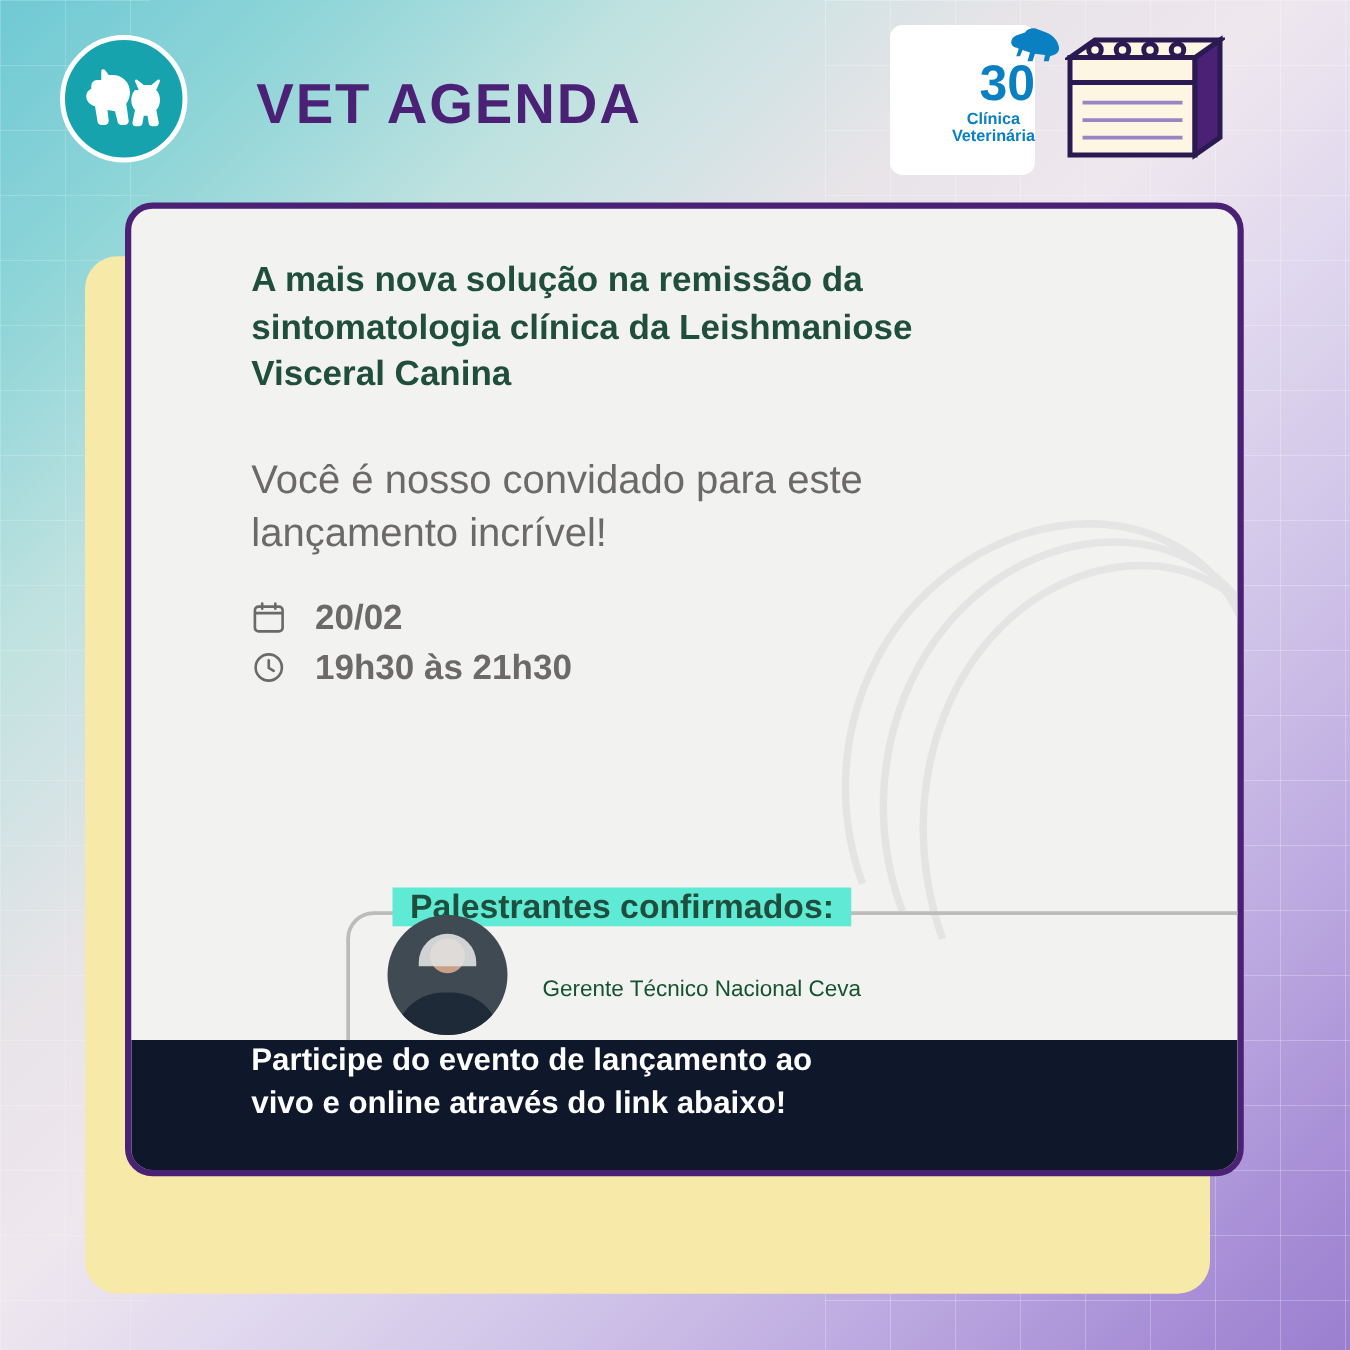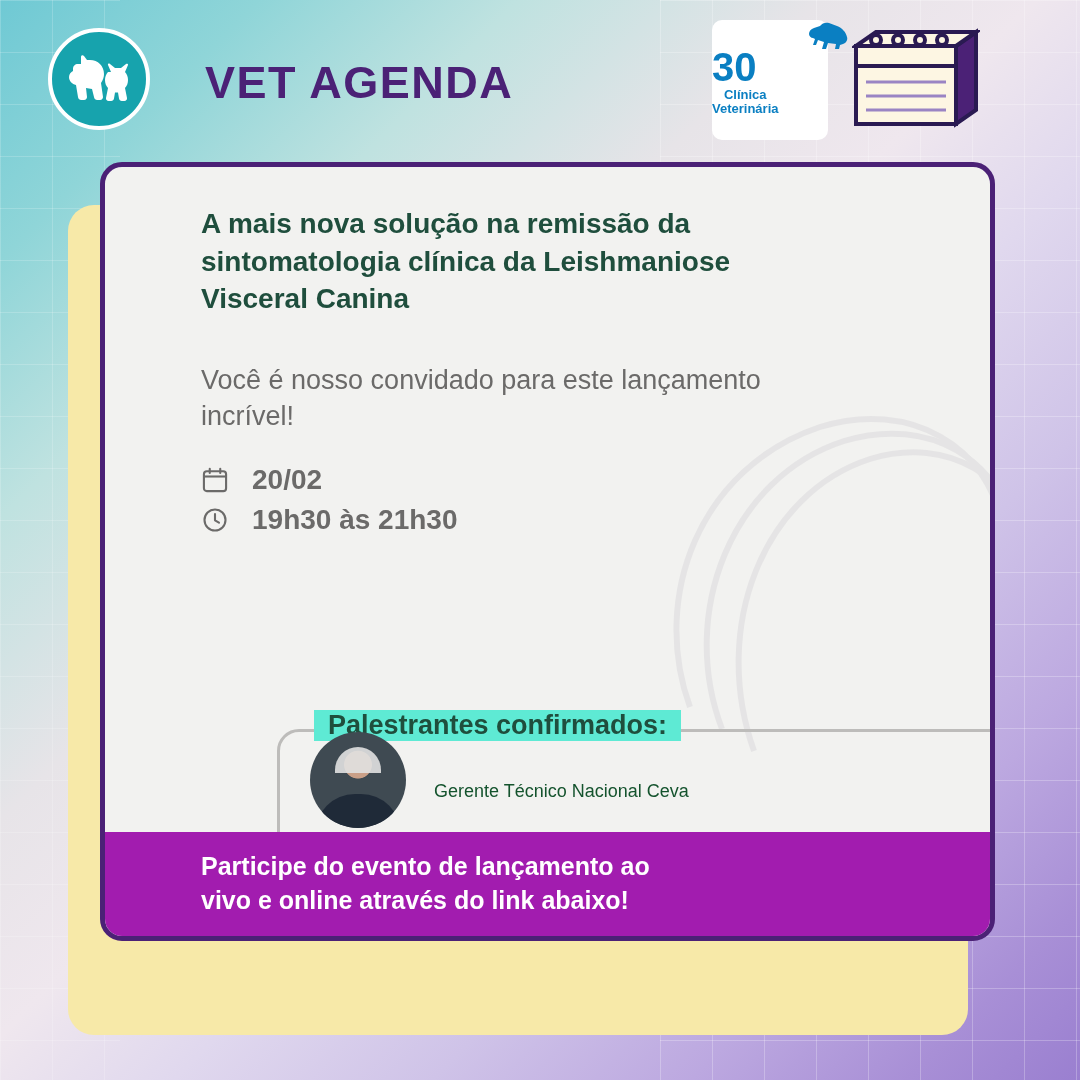--- a/index.html
+++ b/index.html
@@ -82,21 +82,21 @@
   }
 
   .ceva-badge {
     position: absolute;
     left: 712px; top: 20px;
     width: 116px; height: 120px;
     background: #ffffff;
     border-radius: 10px;
     display: flex;
     flex-direction: column;
-    align-items: flex-start;
+    align-items: flex-end;
     justify-content: center;
     padding-top: 4px;
   }
   .ceva-30 {
     font-size: 40px;
     font-weight: bold;
     color: #0a7fc2;
     line-height: 0.95;
     position: relative;
   }
@@ -155,21 +155,21 @@
   .headline {
     font-size: 28px;
     font-weight: bold;
     line-height: 1.34;
     color: #1f4e3d;
     max-width: 620px;
   }
 
   .subhead {
     margin-top: 44px;
-    font-size: 27px;
+    font-size: 32px;
     line-height: 1.35;
     color: #6b6a69;
     max-width: 560px;
   }
 
   .meta {
     margin-top: 30px;
   }
   .meta-row {
     display: flex;
@@ -248,23 +248,22 @@
     font-size: 18px;
     color: #14532d;
     margin-top: 23px;
   }
 
   .footer-band {
     position: absolute;
     left: 0; bottom: 0;
     width: 100%;
     height: 104px;
-    background: #a21caf;
-    display: flex;
-    align-items: center;
+    background: #0f172a;
+    display: flex;
     padding-left: 96px;
   }
   .footer-text {
     color: #ffffff;
     font-size: 25px;
     font-weight: bold;
     line-height: 1.35;
   }
 </style>
 </head>

